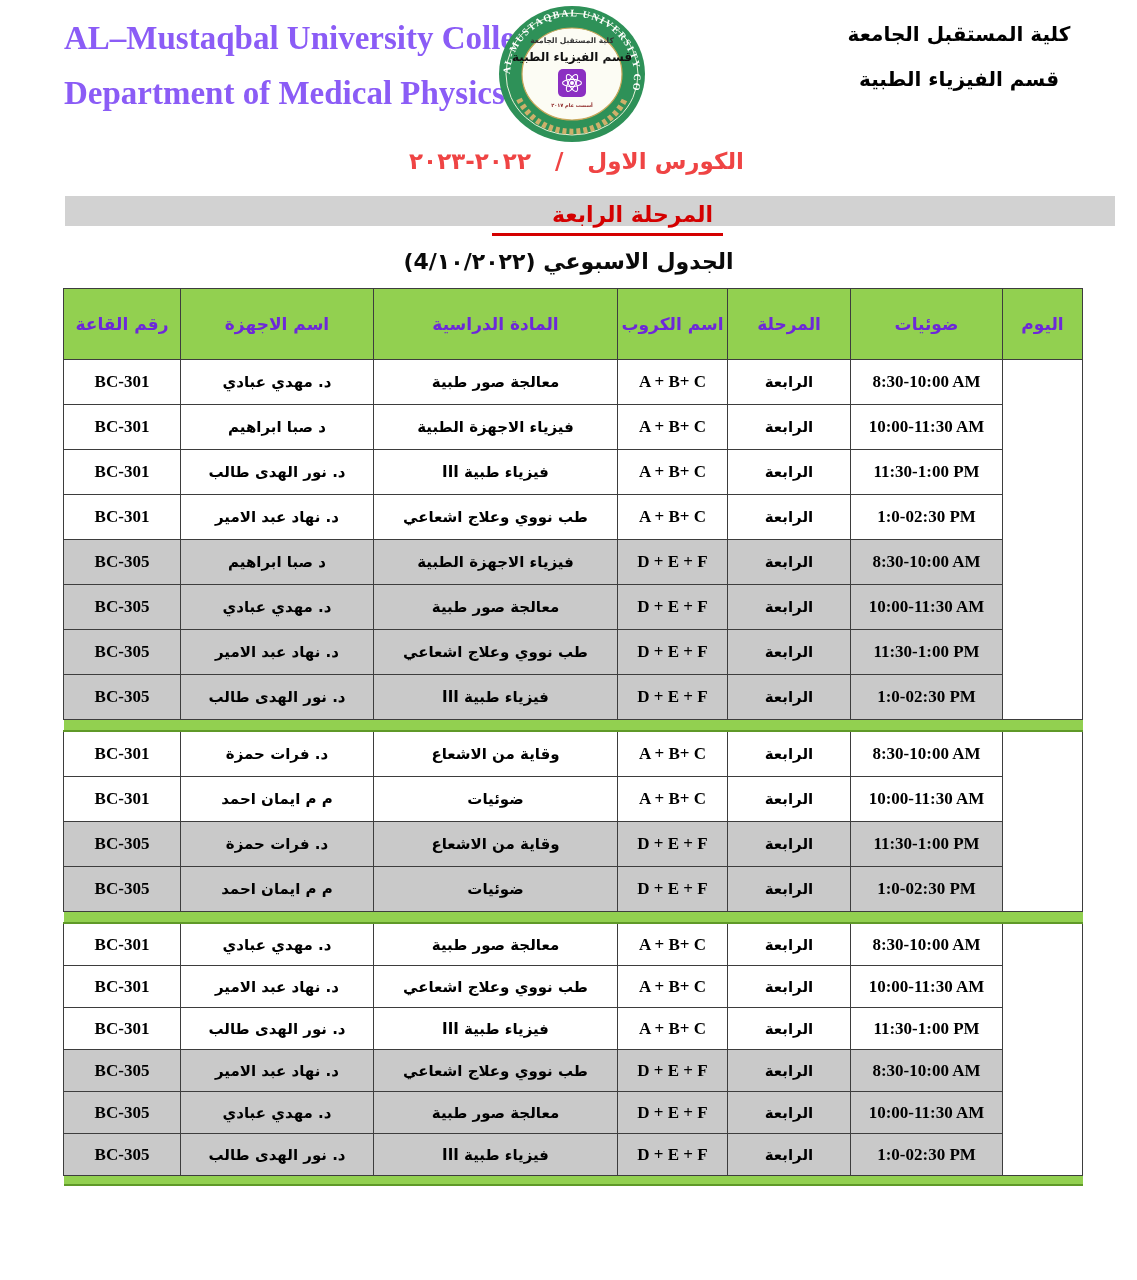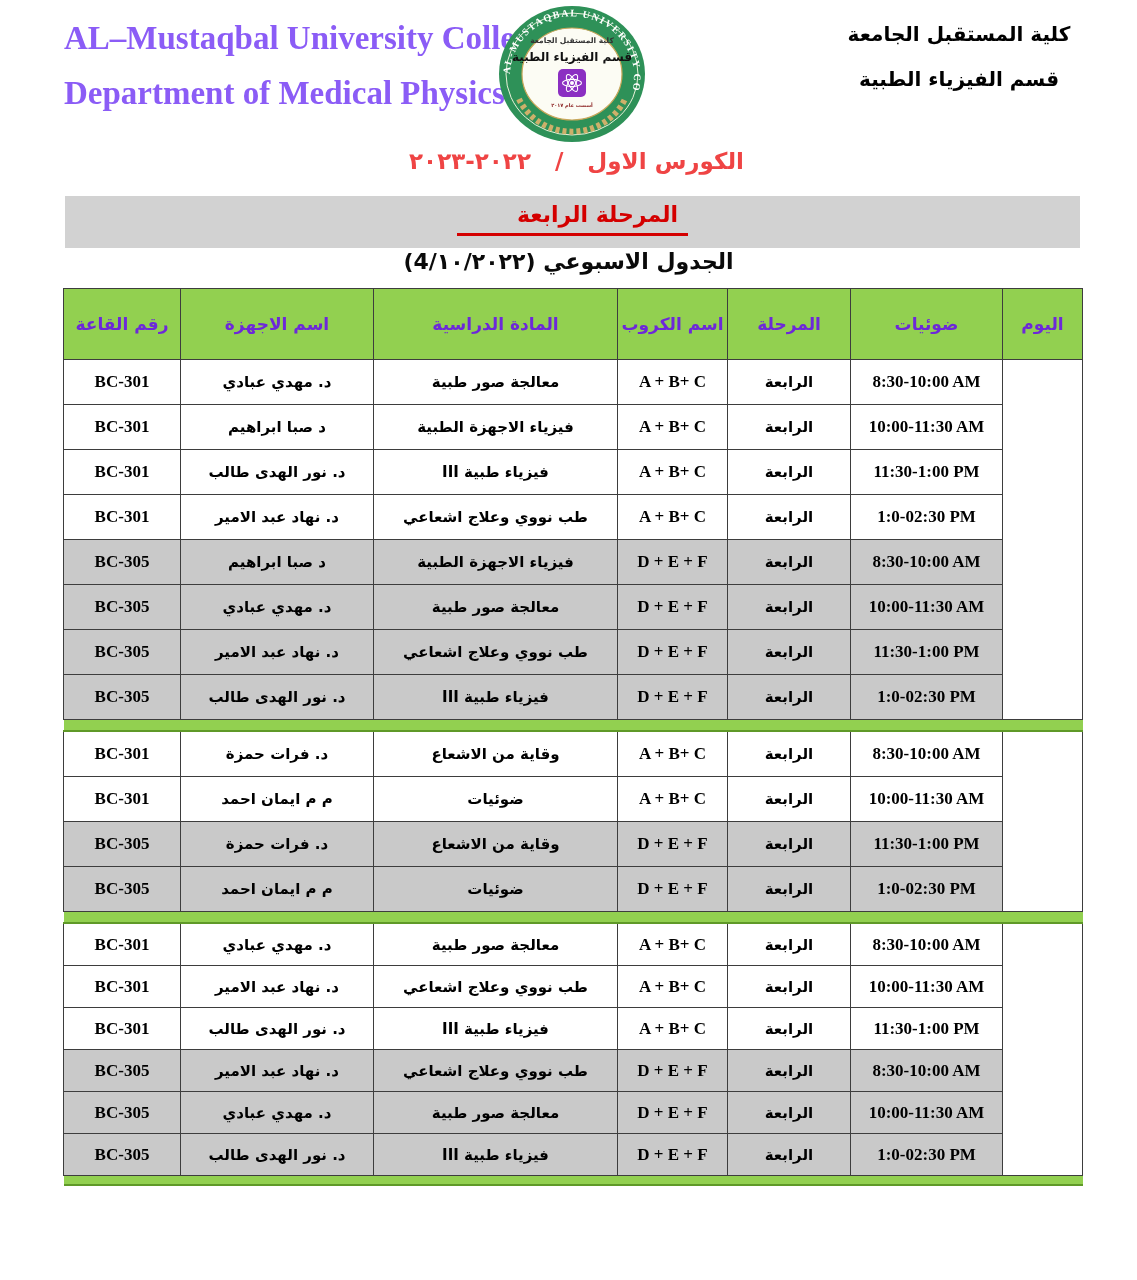--- a/index.html
+++ b/index.html
@@ -21,22 +21,22 @@
     direction:rtl; font-weight:bold; font-size:20px; color:#000; line-height:1.0;
   }
   .ar-title .line { margin-bottom:25px; }
   .logo-wrap { position:absolute; left:497px; top:3px; width:150px; height:142px; }
 
   .course-line {
     position:absolute; top:148px; left:8px; width:100%; text-align:center;
     direction:rtl; font-weight:bold; font-size:23px; white-space:pre; color:#ef4444;
   }
   .stage-banner {
-    position:absolute; left:65px; top:196px; width:1015px; height:52px;
-    background:var(--banner-gray); text-align:center; direction:rtl;
+    position:absolute; left:65px; top:196px; width:1015px; height:30px;
+    background:var(--banner-gray); text-align:center; direction:rtl;padding-left:35px;
   }
   .stage-banner span {
     display:inline-block; margin-top:6px; color:var(--stage-red);
     font-size:22px; font-weight:bold;
     border-bottom:3px solid var(--stage-red);
     padding:0 10px 6px 60px;
   }
   .weekly-line {
     position:absolute; top:249px; left:0; width:100%; text-align:center;
     direction:rtl; font-weight:bold; font-size:22px; color:#0a0a0a;

